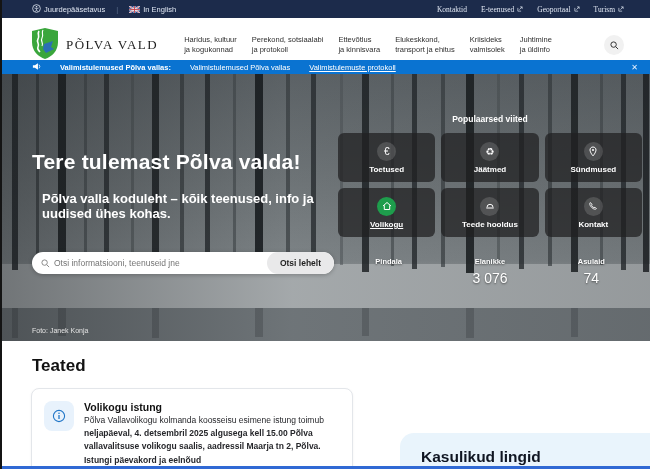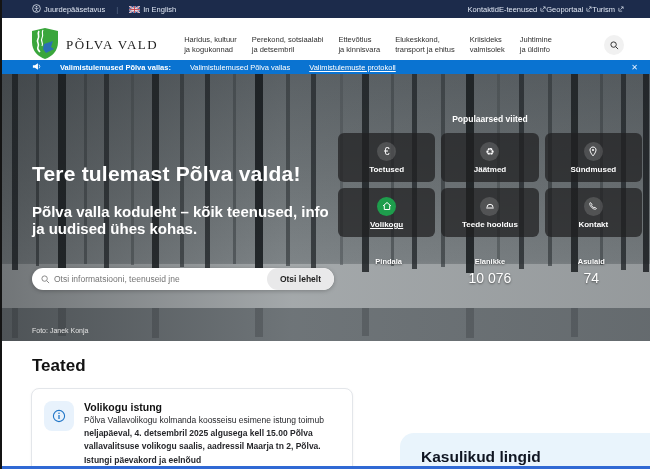--- a/index.html
+++ b/index.html
@@ -10,21 +10,21 @@
   }
   .win-edge { position:absolute; left:0; top:0; width:2px; height:100%; background:#141414; z-index:99; }
   .bottom-strip { position:absolute; left:0; bottom:0; width:100%; height:3px; background:#3069d4; z-index:98; }
 
   
   .topbar { height:18px; background:#1c2b4b; color:#dfe6f2; display:flex; align-items:center;
     padding:0 26px 0 32px; font-size:7.5px; }
   .topbar a, .tb-item { color:#dfe6f2; text-decoration:none; display:inline-flex; align-items:center; gap:3px; cursor:pointer; }
   .tb-left { display:flex; align-items:center; gap:9px; }
   .tb-sep { color:#5a6a8a; margin:0 2px; }
-  .tb-right { margin-left:auto; display:flex; align-items:center; gap:0; }
+  .tb-right { margin-left:auto; display:flex; align-items:center; gap:14px;font-family:Liberation Serif, serif; }
   .flag { width:11px; height:7px; display:inline-block; }
 
   
   .header { height:42px; background:#fff; display:flex; align-items:center; padding:12px 26px 0 32px; }
   .logo { display:flex; align-items:center; gap:8px; }
   .site-name { font-family:"Liberation Serif",serif; font-size:13px; letter-spacing:1.5px; color:#1c1c1c; }
   .nav { display:flex; gap:15px; margin-left:26px; }
   .nav-item { font-size:7.5px; color:#2f2f2f; line-height:1.4; cursor:pointer; }
   .search-btn { margin-left:auto; width:20px; height:20px; border-radius:50%; background:#f1f1f1;
     display:flex; align-items:center; justify-content:center; cursor:pointer; }
@@ -35,23 +35,23 @@
   .banner b { font-weight:bold; }
   .banner-link { color:#fff; text-decoration:underline; cursor:pointer; }
   .banner-close { margin-left:auto; font-size:8px; cursor:pointer; color:#eaf3ff; }
 
   
   .hero { position:relative; height:267px; overflow:hidden;
     background:linear-gradient(180deg,#6f767a 0%,#868d90 40%,#9aa1a4 70%,#b7bcbe 76%,#9fa5a8 100%); }
   .hero svg.forest { position:absolute; inset:0; }
   .hero-shade { position:absolute; inset:0;
     background:linear-gradient(90deg,rgba(22,25,28,.50) 0%,rgba(22,25,28,.22) 45%,rgba(22,25,28,.30) 100%); }
-  .hero-left { position:absolute; left:32px; top:88px; width:302px; color:#fff; z-index:2; }
+  .hero-left { position:absolute; left:32px; top:76px; width:302px; color:#fff; z-index:2; }
   .hero-title { font-size:21px; font-weight:bold; letter-spacing:.2px; }
-  .hero-sub { margin-top:17px; font-size:15px; font-weight:600; }
+  .hero-sub { margin-top:17px; font-size:13px; font-weight:600;margin-left:10px; }
   .hero-search { margin-top:31px; height:22px; background:#fff; border-radius:11px; display:flex;
     align-items:center; overflow:hidden; box-shadow:0 1px 4px rgba(0,0,0,.25); }
   .hero-search input { flex:1; border:none; outline:none; font-size:8.5px; color:#555; padding:0 4px;
     font-family:"Liberation Sans",sans-serif; }
   .hero-search .mag { padding-left:9px; display:flex; }
   .search-go { height:100%; padding:0 13px; background:#e9e9ea; border:none; font-size:8.5px; font-weight:bold;
     color:#1f1f1f; cursor:pointer; border-radius:11px; font-family:"Liberation Sans",sans-serif; }
   .hero-right { position:absolute; right:8px; top:40px; width:304px; z-index:2; }
   .popular-title { text-align:center; color:#fff; font-size:8.5px; font-weight:bold; margin-bottom:9px; }
   .tile-grid { display:grid; grid-template-columns:repeat(3,1fr); gap:6px; }
@@ -151,21 +151,21 @@
     </span>
     <span class="site-name">PÕLVA VALD</span>
   </div>
   <nav class="nav">
     <div class="nav-item">
       <div>Haridus, kultuur</div>
       <div>ja kogukonnad</div>
     </div>
     <div class="nav-item">
       <div>Perekond, sotsiaalabi</div>
-      <div>ja detsembril</div>
+      <div>ja protokoll</div>
     </div>
     <div class="nav-item">
       <div>Ettevõtlus</div>
       <div>ja kinnisvara</div>
     </div>
     <div class="nav-item">
       <div>Elukeskkond,</div>
       <div>transport ja ehitus</div>
     </div>
     <div class="nav-item">
@@ -304,21 +304,21 @@
         </span>
         <span class="tile-label">Kontakt</span>
       </div>
     </div>
     <div class="stats">
       <div class="stat">
         <div class="stat-label">Pindala</div>
       </div>
       <div class="stat">
         <div class="stat-label">Elanikke</div>
-        <div class="stat-value">10 076</div>
+        <div class="stat-value">3 076</div>
       </div>
       <div class="stat">
         <div class="stat-label">Asulaid</div>
         <div class="stat-value">74</div>
       </div>
     </div>
   </div>
   <div class="photo-credit">Foto: Janek Konja</div>
 </div>
 

